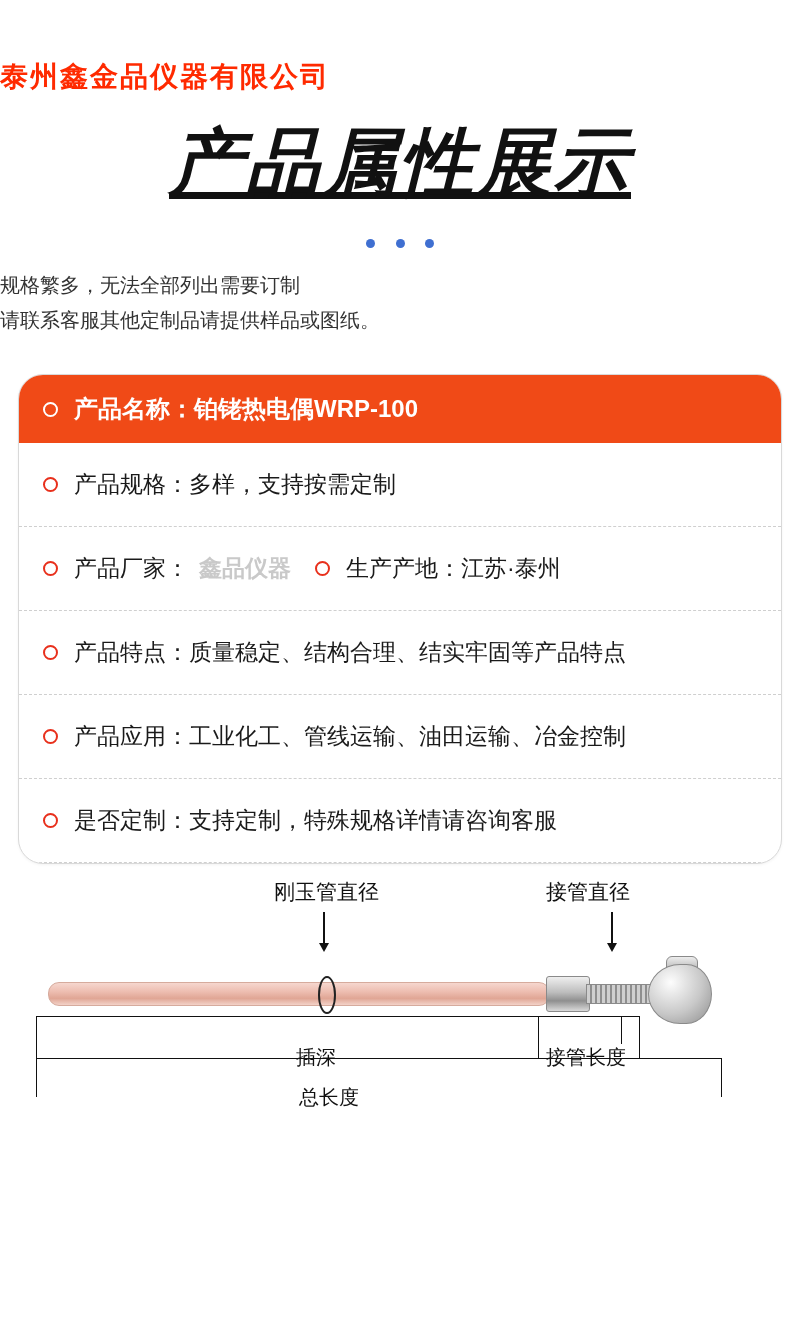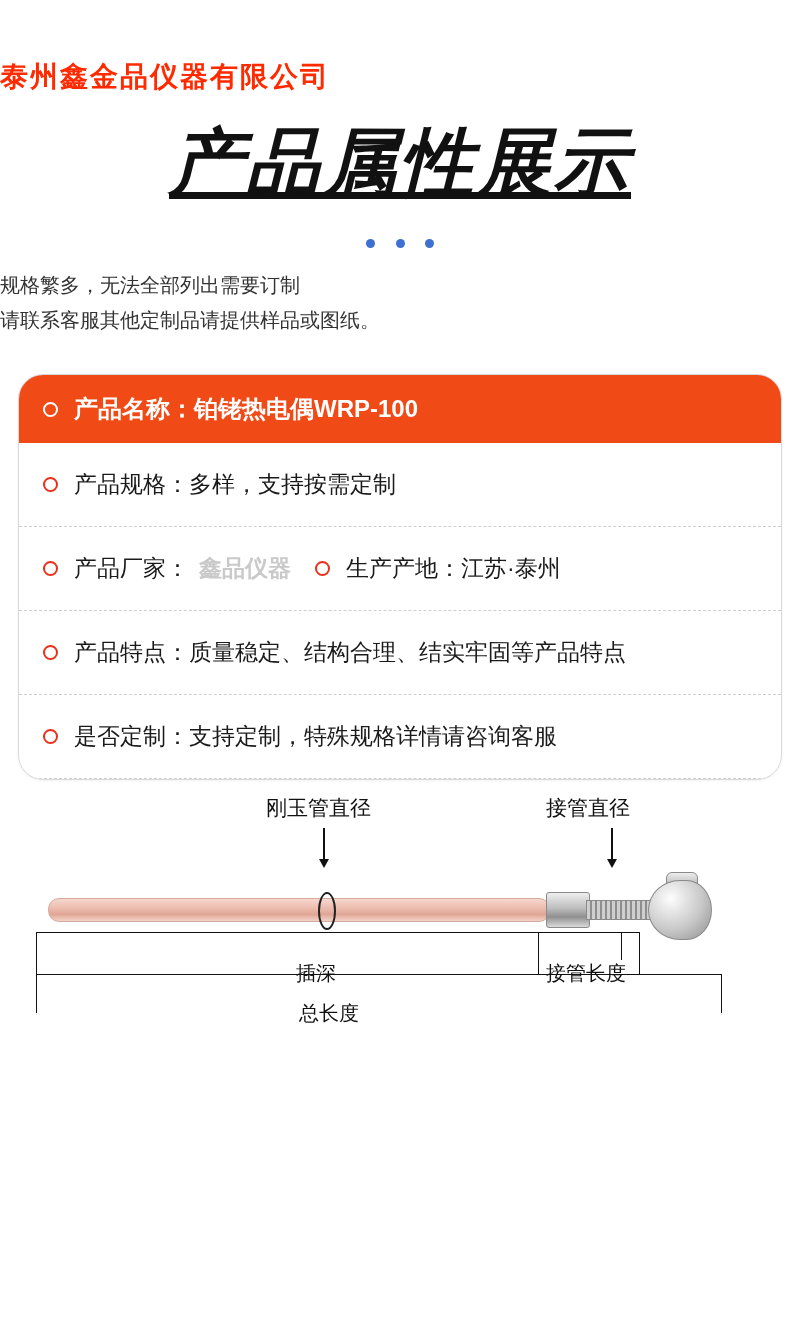--- a/index.html
+++ b/index.html
@@ -278,31 +278,36 @@
       <span class="row-text">江苏·泰州</span>
     </span>
   </div>
 
   <div class="card-row">
     <span class="bullet red"></span>
     <span class="row-text">产品特点：</span>
     <span class="row-text">质量稳定、结构合理、结实牢固等产品特点</span>
   </div>
 
+  <div class="card-row">
+    <span class="bullet red"></span>
+    <span class="row-text">产品应用：</span>
+    <span class="row-text">工业化工、管线运输、油田运输、冶金控制</span>
+  </div>
 
   <div class="card-row">
     <span class="bullet red"></span>
     <span class="row-text">是否定制：</span>
     <span class="row-text">支持定制，特殊规格详情请咨询客服</span>
   </div>
 </div>
 
 <div class="diagram">
 
-  <div class="dlabel" style="left:248px; top:14px;font-family:Liberation Serif, serif;">刚玉管直径</div>
+  <div class="dlabel" style="left:256px; top:14px;font-family:Liberation Serif, serif;">刚玉管直径</div>
   <div class="arrow" style="left:305px; top:48px; height:32px;"></div>
 
   <div class="dlabel" style="left:528px; top:14px;">接管直径</div>
   <div class="arrow" style="left:593px; top:48px; height:32px;"></div>
 
   <div class="probe-rod"></div>
   <div class="rod-ellipse"></div>
   <div class="nut"></div>
   <div class="thread"></div>
   <div class="head-cap"></div>

